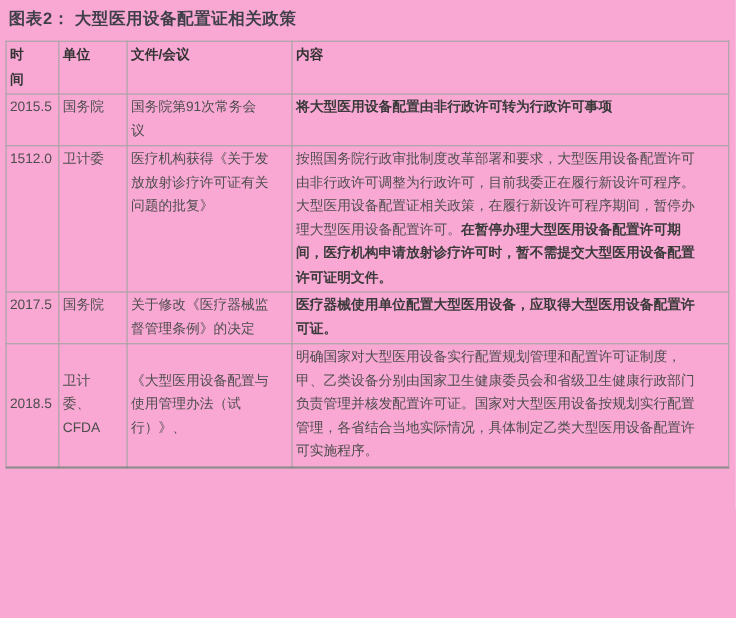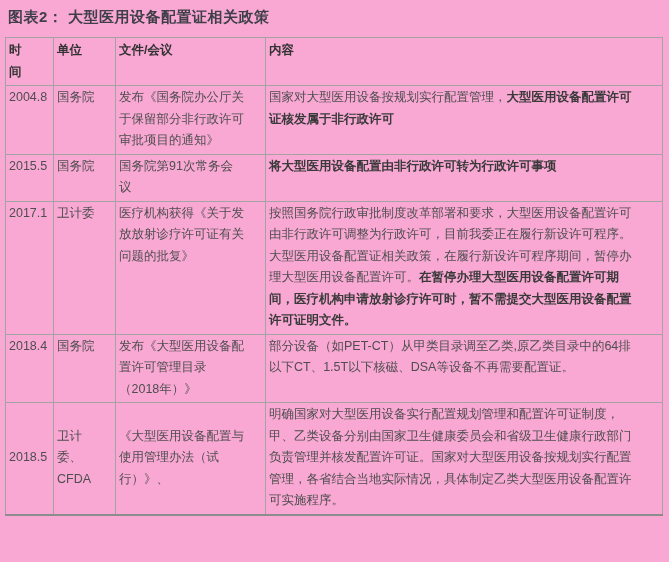--- a/index.html
+++ b/index.html
@@ -78,42 +78,36 @@
     <thead>
       <tr>
         <th>时间</th>
         <th>单位</th>
         <th>文件/会议</th>
         <th>内容</th>
       </tr>
     </thead>
     <tbody>
         <tr>
-          <td class="time-cell">2004.8</td>
-          <td class="unit-cell">国务院</td>
-          <td class="doc-cell">发布《国务院办公厅关于保留部分非行政许可审批项目的通知》</td>
-          <td class="content-cell"><span class="seg-regular">国家对大型医用设备按规划实行配置管理，</span><span class="seg-bold">大型医用设备配置许可证核发属于非行政许可</span></td>
-        </tr>
-        <tr>
           <td class="time-cell">2015.5</td>
           <td class="unit-cell">国务院</td>
           <td class="doc-cell">国务院第91次常务会议</td>
           <td class="content-cell"><span class="seg-bold">将大型医用设备配置由非行政许可转为行政许可事项</span></td>
         </tr>
         <tr>
-          <td class="time-cell">2017.1</td>
+          <td class="time-cell">1512.0</td>
           <td class="unit-cell">卫计委</td>
           <td class="doc-cell">医疗机构获得《关于发放放射诊疗许可证有关问题的批复》</td>
           <td class="content-cell"><span class="seg-regular">按照国务院行政审批制度改革部署和要求，大型医用设备配置许可由非行政许可调整为行政许可，目前我委正在履行新设许可程序。大型医用设备配置证相关政策，在履行新设许可程序期间，暂停办理大型医用设备配置许可。</span><span class="seg-bold">在暂停办理大型医用设备配置许可期间，医疗机构申请放射诊疗许可时，暂不需提交大型医用设备配置许可证明文件。</span></td>
         </tr>
         <tr>
-          <td class="time-cell">2018.4</td>
+          <td class="time-cell">2017.5</td>
           <td class="unit-cell">国务院</td>
-          <td class="doc-cell">发布《大型医用设备配置许可管理目录（2018年）》</td>
-          <td class="content-cell"><span class="seg-regular">部分设备（如PET-CT）从甲类目录调至乙类,原乙类目录中的64排以下CT、1.5T以下核磁、DSA等设备不再需要配置证。</span></td>
+          <td class="doc-cell">关于修改《医疗器械监督管理条例》的决定</td>
+          <td class="content-cell"><span class="seg-bold">医疗器械使用单位配置大型医用设备，应取得大型医用设备配置许可证。</span></td>
         </tr>
         <tr class="mid">
           <td class="time-cell">2018.5</td>
           <td class="unit-cell">卫计委、CFDA</td>
           <td class="doc-cell">《大型医用设备配置与使用管理办法（试行）》、</td>
           <td class="content-cell"><span class="seg-regular">明确国家对大型医用设备实行配置规划管理和配置许可证制度，甲、乙类设备分别由国家卫生健康委员会和省级卫生健康行政部门负责管理并核发配置许可证。国家对大型医用设备按规划实行配置管理，各省结合当地实际情况，具体制定乙类大型医用设备配置许可实施程序。</span></td>
         </tr>
       </tbody>
   </table>
 </div>

